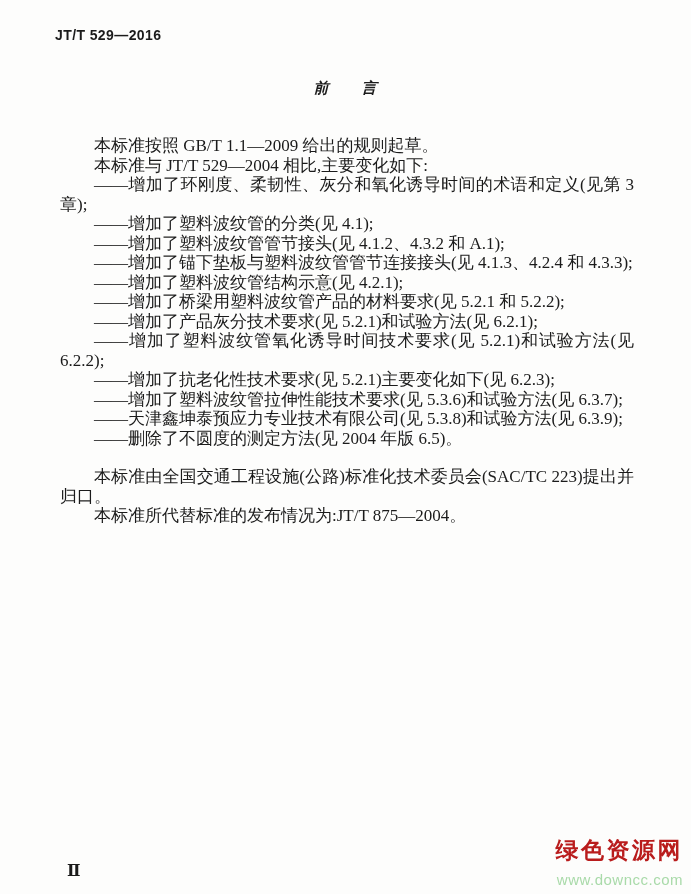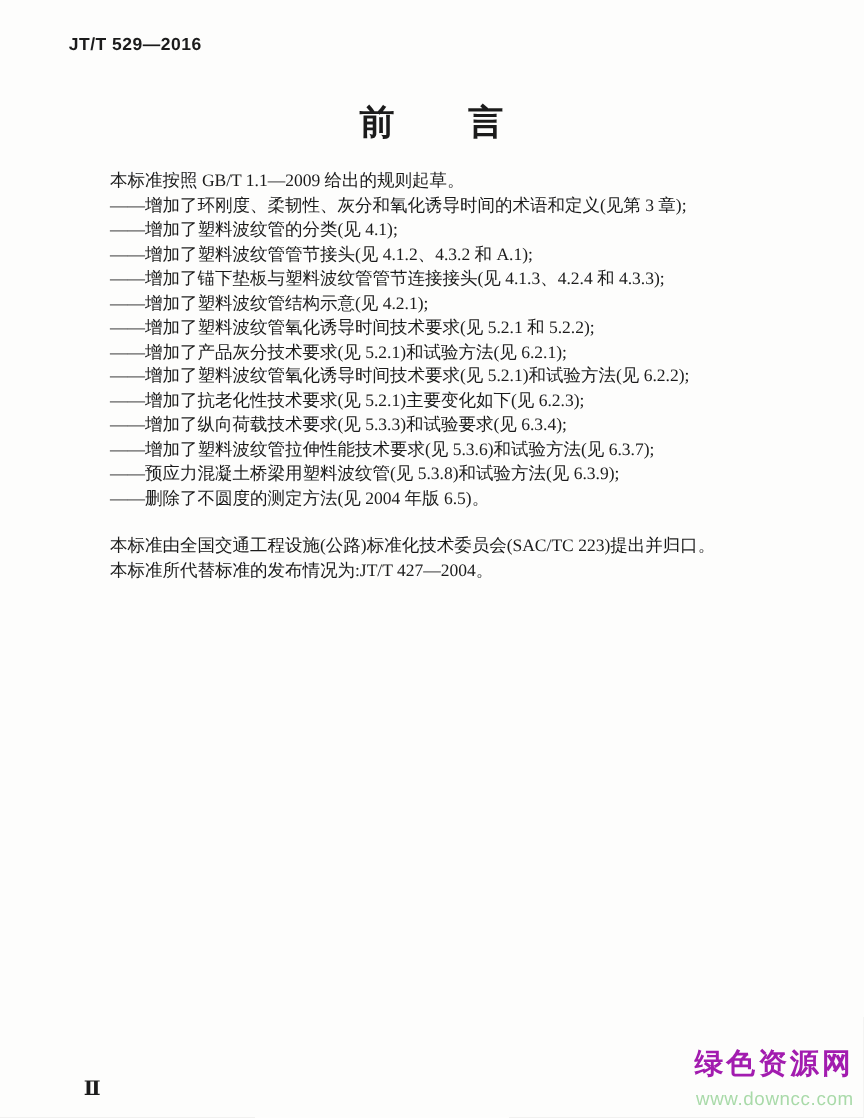--- a/index.html
+++ b/index.html
@@ -13,26 +13,26 @@
     overflow:hidden;
   }
   .doc-code {
     position:absolute; left:55px; top:27px;
     font-family:"Liberation Sans","DejaVu Sans",sans-serif;
     font-size:14px; font-weight:600; letter-spacing:.4px;
   }
   .doc-title {
     position:absolute; top:79px; left:0; right:0; margin:0;
     text-align:center;
-    font-size:28px; font-weight:700;
-    white-space:pre; letter-spacing:1px;
+    font-size:15px; font-weight:700;
+    white-space:pre; letter-spacing:1px;font-style:italic;
   }
   .content {
     position:absolute; left:60px; top:136px; width:574px;
-    font-size:14px; line-height:19.5px;
+    font-size:17px; line-height:19.5px;
     text-align:justify; text-justify:inter-ideograph;
   }
   .para { margin:0; text-indent:2em; }
   .gap-above { margin-top:19px; }
   .page-number {
     position:absolute; left:67px; top:861px;
     font-size:16px; font-weight:600;
   }
   .watermark {
     position:absolute; right:8px; top:837px;
@@ -47,41 +47,41 @@
 <body>
 
 <div class="page">
 
   <div class="doc-code">JT/T 529—2016</div>
 
   <h1 class="doc-title">前　　言</h1>
 
   <div class="content">
     <p class="para">本标准按照 GB/T 1.1—2009 给出的规则起草。</p>
+    <p class="para">本标准与 JT/T 529—2004 相比,主要变化如下:</p>
 
     <div class="change-list">
         <p class="para">——增加了环刚度、柔韧性、灰分和氧化诱导时间的术语和定义(见第 3 章);</p>
         <p class="para">——增加了塑料波纹管的分类(见 4.1);</p>
         <p class="para">——增加了塑料波纹管管节接头(见 4.1.2、4.3.2 和 A.1);</p>
         <p class="para">——增加了锚下垫板与塑料波纹管管节连接接头(见 4.1.3、4.2.4 和 4.3.3);</p>
         <p class="para">——增加了塑料波纹管结构示意(见 4.2.1);</p>
-        <p class="para">——增加了塑料波纹管氧化诱导时间技术要求(见 5.2.1 和 5.2.2);</p>
+        <p class="para">——增加了桥梁用塑料波纹管产品的材料要求(见 5.2.1 和 5.2.2);</p>
         <p class="para">——增加了产品灰分技术要求(见 5.2.1)和试验方法(见 6.2.1);</p>
         <p class="para">——增加了塑料波纹管氧化诱导时间技术要求(见 5.2.1)和试验方法(见 6.2.2);</p>
         <p class="para">——增加了抗老化性技术要求(见 5.2.1)主要变化如下(见 6.2.3);</p>
-        <p class="para">——增加了纵向荷载技术要求(见 5.3.3)和试验要求(见 6.3.4);</p>
         <p class="para">——增加了塑料波纹管拉伸性能技术要求(见 5.3.6)和试验方法(见 6.3.7);</p>
-        <p class="para">——预应力混凝土桥梁用塑料波纹管(见 5.3.8)和试验方法(见 6.3.9);</p>
+        <p class="para">——天津鑫坤泰预应力专业技术有限公司(见 5.3.8)和试验方法(见 6.3.9);</p>
         <p class="para">——删除了不圆度的测定方法(见 2004 年版 6.5)。</p>
       </div>
 
     <p class="para gap-above">本标准由全国交通工程设施(公路)标准化技术委员会(SAC/TC 223)提出并归口。</p>
-    <p class="para">本标准所代替标准的发布情况为:JT/T 427—2004。</p>
+    <p class="para">本标准所代替标准的发布情况为:JT/T 875—2004。</p>
   </div>
 
   <div class="page-number">Ⅱ</div>
 
   <div class="watermark">
-    <div class="wm-name" style="color: #a21caf;">绿色资源网</div>
+    <div class="wm-name" style="color: #b91c1c;">绿色资源网</div>
     <div class="wm-url" style="color: rgb(169, 218, 169);">www.downcc.com</div>
   </div>
 
 </div>
 
 </body></html>

